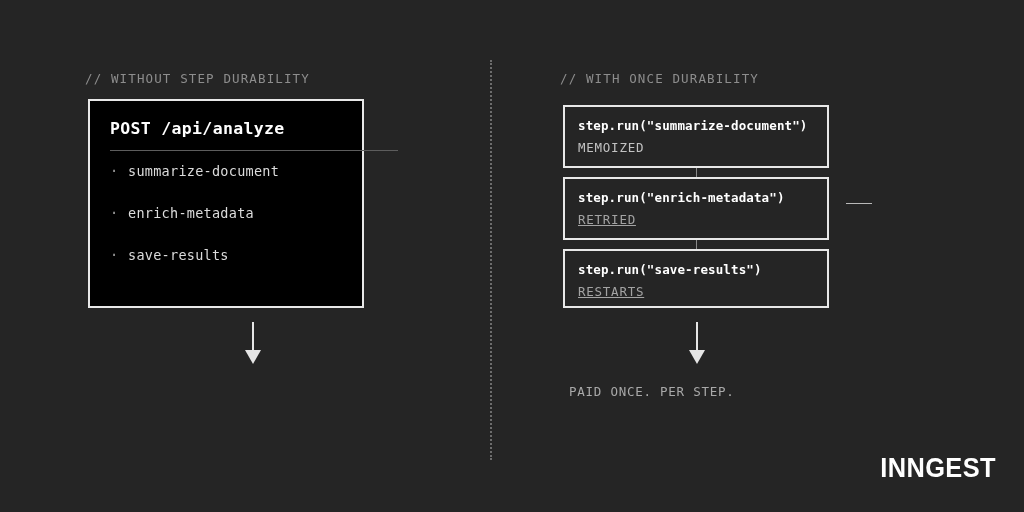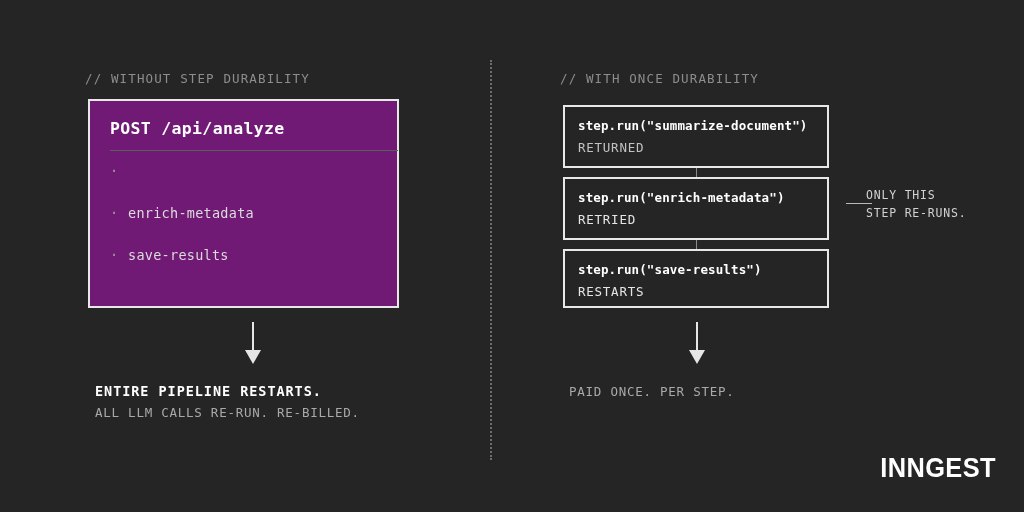--- a/index.html
+++ b/index.html
@@ -40,25 +40,25 @@
     white-space: nowrap;
   }
   #label-left  { left: 85px;  top: 71px; }
   #label-right { left: 560px; top: 71px; }
 
   
   .mono-box {
     position: absolute;
     left: 88px;
     top: 99px;
-    width: 311px;
+    width: 276px;
     height: 209px;
     box-sizing: border-box;
     border: 2px solid #e8e8e8;
-    background: #701a75;
+    background: #000000;
   }
   .mono-title {
     position: absolute;
     left: 20px;
     top: 18px;
     font-size: 16.5px;
     font-weight: bold;
     color: #ffffff;
     letter-spacing: 0.02em;
     white-space: nowrap;
@@ -122,21 +122,21 @@
   }
   .card-status {
     position: absolute;
     left: 13px;
     top: 33px;
     font-size: 12.5px;
     letter-spacing: 0.06em;
     white-space: nowrap;
   }
   .status-dim    { color: #c2c2c2; }
-  .status-bright { color: #e5e5e5; }
+  .status-bright { color: #a3a3a3; text-decoration: underline; }
 
   
   .connector {
     position: absolute;
     left: 696px;
     width: 1px;
     background: #8a8a8a;
   }
   #connector-0 { top: 168px; height: 9px; }
   #connector-1 { top: 240px; height: 9px; }
@@ -231,68 +231,61 @@
   <div class="divider"></div>
 
   <div class="section-label" id="label-left">// WITHOUT STEP DURABILITY</div>
 
   <div class="mono-box">
     <div class="mono-title">POST /api/analyze</div>
     <div class="mono-rule"></div>
     <ul class="mono-list">
       <li class="mono-item">
         <span class="mono-bullet">·</span>
+        <span>summarize-document</span>
       </li>
       <li class="mono-item">
         <span class="mono-bullet">·</span>
         <span>enrich-metadata</span>
       </li>
       <li class="mono-item">
         <span class="mono-bullet">·</span>
         <span>save-results</span>
       </li>
     </ul>
   </div>
 
   <div class="arrow" id="arrow-left">
     <div class="arrow-shaft"></div>
     <div class="arrow-head"></div>
   </div>
 
-  <div class="outcome" id="outcome-left">
-    <div class="outcome-head">ENTIRE PIPELINE RESTARTS.</div>
-    <div class="outcome-sub">ALL LLM CALLS RE-RUN. RE-BILLED.</div>
-  </div>
 
   <div class="section-label" id="label-right">// WITH ONCE DURABILITY</div>
 
   <div class="step-card" id="card-0">
     <div class="card-call">step.run("summarize-document")</div>
-    <div class="card-status status-dim">RETURNED</div>
+    <div class="card-status status-dim">MEMOIZED</div>
   </div>
 
   <div class="connector" id="connector-0"></div>
 
   <div class="step-card" id="card-1">
     <div class="card-call">step.run("enrich-metadata")</div>
     <div class="card-status status-bright">RETRIED</div>
   </div>
 
   <div class="connector" id="connector-1"></div>
 
   <div class="step-card" id="card-2">
     <div class="card-call">step.run("save-results")</div>
     <div class="card-status status-bright">RESTARTS</div>
   </div>
 
   <div class="callout-line"></div>
-  <div class="callout-text">
-    <div>ONLY THIS</div>
-    <div>STEP RE-RUNS.</div>
-  </div>
 
   <div class="arrow" id="arrow-right">
     <div class="arrow-shaft"></div>
     <div class="arrow-head"></div>
   </div>
 
   <div class="outcome" id="outcome-right">
     <div class="outcome-sub">PAID ONCE. PER STEP.</div>
   </div>
 

